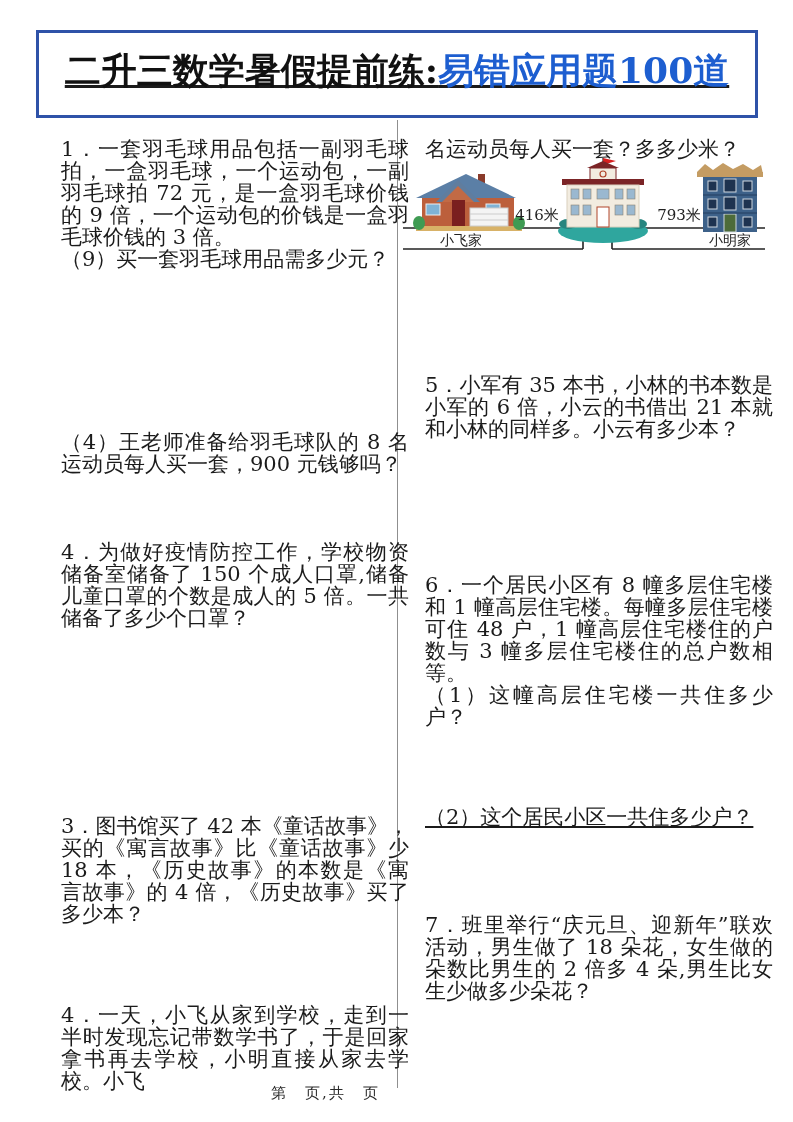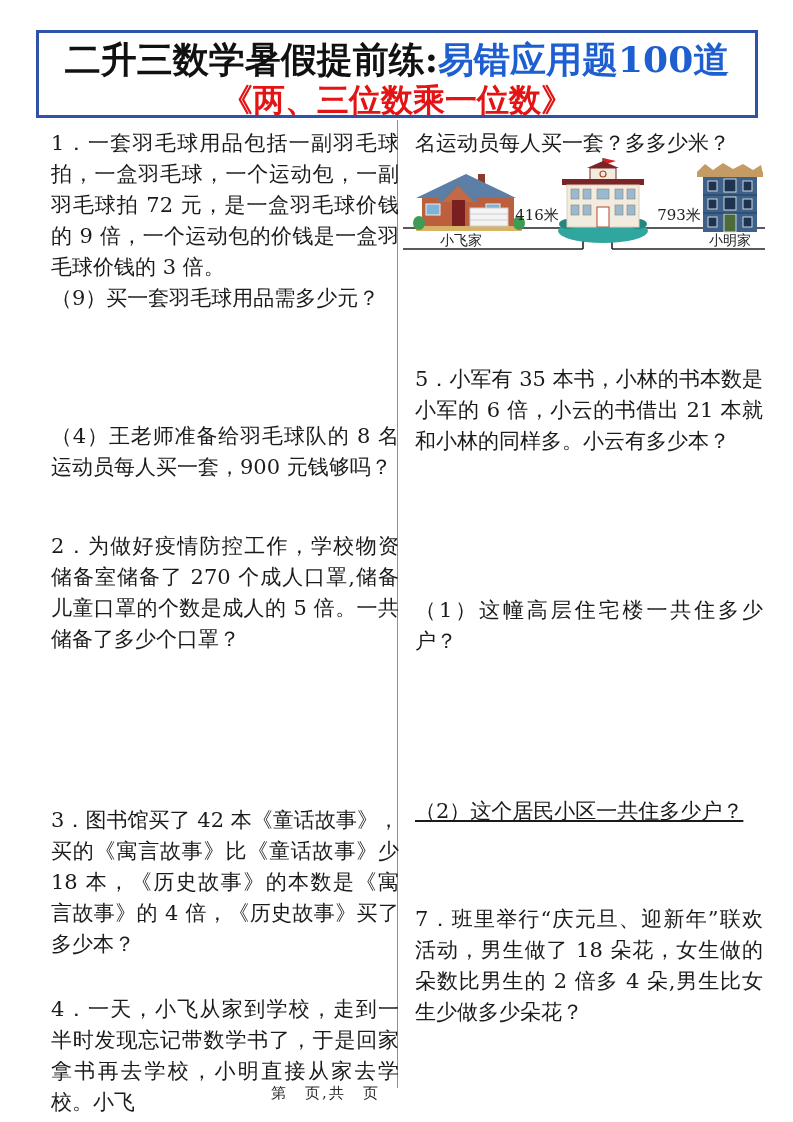--- a/index.html
+++ b/index.html
@@ -6,29 +6,29 @@
   body{
     width:793px;height:1122px;position:relative;background:#ffffff;
     font-family:"DejaVu Serif","Liberation Serif",serif;color:#1b1b1b;
     overflow:hidden;
   }
   
   .title-box{
     position:absolute;left:36px;top:30px;width:716px;height:82px;
     border:3px solid #2e52a8;text-align:center;background:#fff;
   }
-  .title-line1{font-size:36px;font-weight:900;line-height:44px;margin-top:4px;letter-spacing:0px;white-space:nowrap;}
+  .title-line1{font-size:36px;font-weight:900;line-height:44px;margin-top:15px;letter-spacing:0px;white-space:nowrap;text-decoration:underline;}
   .title-line1 .t-black{color:#111111;}
   .title-line1 .t-blue{color:#1d5ed0;}
   .title-line2{font-size:32px;font-weight:900;line-height:38px;color:#e41414;white-space:nowrap;}
   
   .divider{position:absolute;left:397px;top:120px;width:1px;height:968px;background:#8f8f8f;}
   p.prob{
-    position:absolute;width:348px;margin:6px;
-    font-size:21px;line-height:31px;text-align:justify;text-justify:inter-ideograph;
+    position:absolute;width:348px;margin:16px;
+    font-size:21px;line-height:22px;text-align:justify;text-justify:inter-ideograph;
   }
   .lc{left:45px;}
   .rc{left:409px;width:352px;}
   #p1{top:122px;}
   #p1q2{top:415px;}
   #p2{top:525px;}
   #p3{top:799px;}
   #p4{top:988px;}
   #p4cont{top:122px;}
   #p5{top:358px;}
@@ -42,31 +42,30 @@
   .footer{
     position:absolute;left:0;top:1084px;width:651px;text-align:center;
     font-size:15px;color:#2a2a2a;letter-spacing:2px;
   }
 </style>
 </head>
 <body>
 
 <div class="title-box">
   <div class="title-line1"><span class="t-black">二升三数学暑假提前练:</span><span class="t-blue">易错应用题100道</span></div>
-  <div class="title-line2">《两、三位数乘一位数》</div>
 </div>
 
 <div class="divider"></div>
 
 <p class="prob lc" id="p1"><span>1．一套羽毛球用品包括一副羽毛球拍，一盒羽毛球，一个运动包，一副羽毛球拍 72 元，是一盒羽毛球价钱的 9 倍，一个运动包的价钱是一盒羽毛球价钱的 3 倍。</span><br>
 <span>（9）买一套羽毛球用品需多少元？</span></p>
 
 <p class="prob lc" id="p1q2">（4）王老师准备给羽毛球队的 8 名运动员每人买一套，900 元钱够吗？</p>
 
-<p class="prob lc" id="p2">2．为做好疫情防控工作，学校物资储备室储备了 270 个成人口罩,储备儿童口罩的个数是成人的 5 倍。一共储备了多少个口罩？</p>
+<p class="prob lc" id="p2">4．为做好疫情防控工作，学校物资储备室储备了 150 个成人口罩,储备儿童口罩的个数是成人的 5 倍。一共储备了多少个口罩？</p>
 
 <p class="prob lc" id="p3">3．图书馆买了 42 本《童话故事》，买的《寓言故事》比《童话故事》少 18 本，《历史故事》的本数是《寓言故事》的 4 倍，《历史故事》买了多少本？</p>
 
 <p class="prob lc" id="p4">4．一天，小飞从家到学校，走到一半时发现忘记带数学书了，于是回家拿书再去学校，小明直接从家去学校。小飞</p>
 
 <p class="prob rc" id="p4cont">名运动员每人买一套？多多少米？</p>
 
 <svg class="diagram" viewBox="0 0 362 106">
 
   <line x1="0" y1="78" x2="362" y2="78" stroke="#222" stroke-width="1.6"></line>
@@ -141,20 +140,20 @@
 
   <text x="134" y="70" font-size="15" text-anchor="middle">416米</text>
   <text x="276" y="70" font-size="15" text-anchor="middle">793米</text>
 
   <text x="58" y="95" font-size="14" text-anchor="middle">小飞家</text>
   <text x="327" y="95" font-size="14" text-anchor="middle">小明家</text>
 </svg>
 
 <p class="prob rc" id="p5">5．小军有 35 本书，小林的书本数是小军的 6 倍，小云的书借出 21 本就和小林的同样多。小云有多少本？</p>
 
-<p class="prob rc" id="p6"><br>
+<p class="prob rc" id="p6"><span>6．一个居民小区有 8 幢多层住宅楼和 1 幢高层住宅楼。每幢多层住宅楼可住 48 户，1 幢高层住宅楼住的户数与 3 幢多层住宅楼住的总户数相等。</span><br>
 <span>（1）这幢高层住宅楼一共住多少户？</span></p>
 
 <p class="prob rc" id="p6q2">（2）这个居民小区一共住多少户？</p>
 
 <p class="prob rc" id="p7">7．班里举行“庆元旦、迎新年”联欢活动，男生做了 18 朵花，女生做的朵数比男生的 2 倍多 4 朵,男生比女生少做多少朵花？</p>
 
 <div class="footer">第　页,共　页</div>
 
 </body></html>

